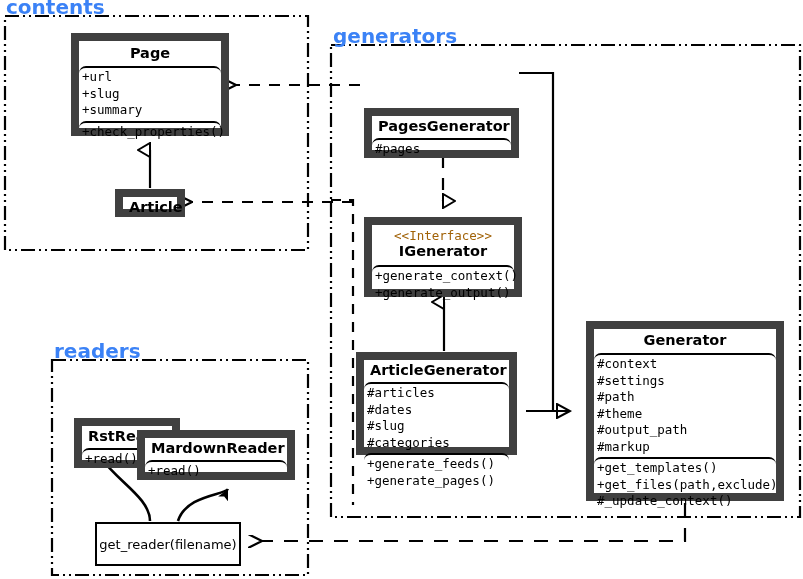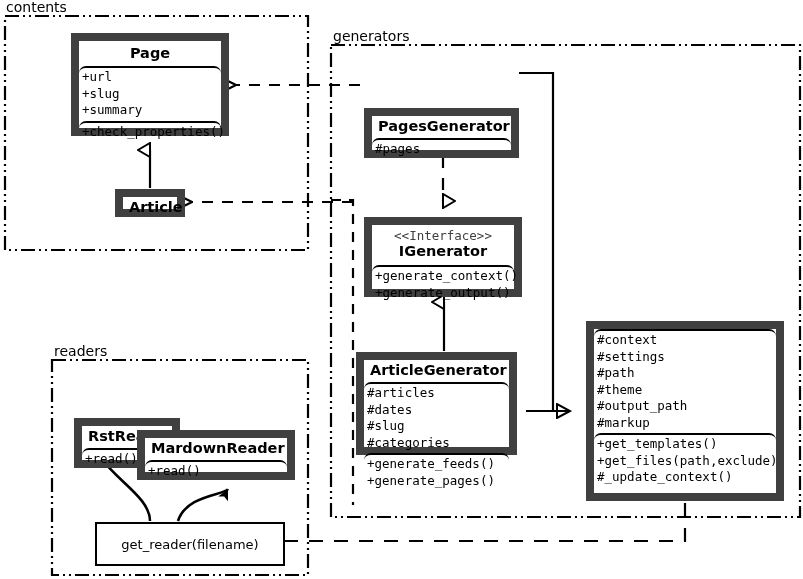--- a/index.html
+++ b/index.html
@@ -1,27 +1,27 @@
 <!DOCTYPE html>
 <html><head>
 <meta charset="utf-8">
 <style>
   html,body{margin:0;padding:0;background:#ffffff;}
   body{width:803px;height:579px;position:relative;font-family:"DejaVu Sans",sans-serif;overflow:hidden;}
   #stage{position:absolute;left:0;top:0;width:803px;height:579px;}
   svg#wires{position:absolute;left:0;top:0;width:803px;height:579px;pointer-events:none;}
-  .pkg-label{position:absolute;font-family:"DejaVu Sans",sans-serif;font-size:14px;color:#000000;
-             background:#fff;padding:0 2px;white-space:nowrap;line-height:14px;}
+  .pkg-label{position:absolute;font-family:"DejaVu Sans",sans-serif;font-size:20px;color:#3b82f6;
+             background:#fff;padding:0 2px;white-space:nowrap;line-height:14px;font-weight:bold;}
 
   
   .cls{position:absolute;box-sizing:border-box;border:8px solid #404040;background:#fff;}
   .cls .name{font-weight:bold;font-size:14.5px;text-align:center;padding:4px 6px 5px 6px;
              font-family:"DejaVu Sans",sans-serif;line-height:16px;color:#000;}
   .cls .stereo{font-weight:normal;font-size:12.5px;text-align:center;
-               font-family:"DejaVu Sans Mono",monospace;line-height:15px;color:#404040;}
+               font-family:"DejaVu Sans Mono",monospace;line-height:15px;color:#a16207;}
   .cls .sep{border-top:2px solid #000;}
   .cls .compartment{padding:1px 0 2px 3px;border-radius:7px;}
   .cls .member{font-family:"DejaVu Sans Mono",monospace;font-size:12.5px;line-height:16.5px;
                color:#000;white-space:nowrap;}
   .plain{position:absolute;box-sizing:border-box;border:2px solid #000;background:#fff;
          display:flex;align-items:center;justify-content:center;}
   .plain span{font-family:"DejaVu Sans",sans-serif;font-size:13px;color:#000;white-space:nowrap;}
 </style>
 </head>
 <body>
@@ -119,20 +119,21 @@
       <div class="member">#slug</div>
       <div class="member">#categories</div>
     </div>
     <div class="sep compartment">
       <div class="member">+generate_feeds()</div>
       <div class="member">+generate_pages()</div>
     </div>
   </div>
 
   <div class="cls" style="left:586px;top:321px;width:198px;height:180px;">
+    <div class="name" style="padding:3px 6px 5px 6px;">Generator</div>
     <div class="sep compartment">
       <div class="member">#context</div>
       <div class="member">#settings</div>
       <div class="member">#path</div>
       <div class="member">#theme</div>
       <div class="member">#output_path</div>
       <div class="member">#markup</div>
     </div>
     <div class="sep compartment">
       <div class="member">+get_templates()</div>
@@ -148,17 +149,17 @@
     </div>
   </div>
 
   <div class="cls" style="left:137px;top:430px;width:158px;height:50px;">
     <div class="name" style="padding:2px 6px 4px 6px;">MardownReader</div>
     <div class="sep compartment">
       <div class="member">+read()</div>
     </div>
   </div>
 
-  <div class="plain" style="left:95px;top:522px;width:190px;height:44px;">
+  <div class="plain" style="left:95px;top:522px;width:146px;height:44px;">
     <span>get_reader(filename)</span>
   </div>
 
 </div>
 
 </body></html>

